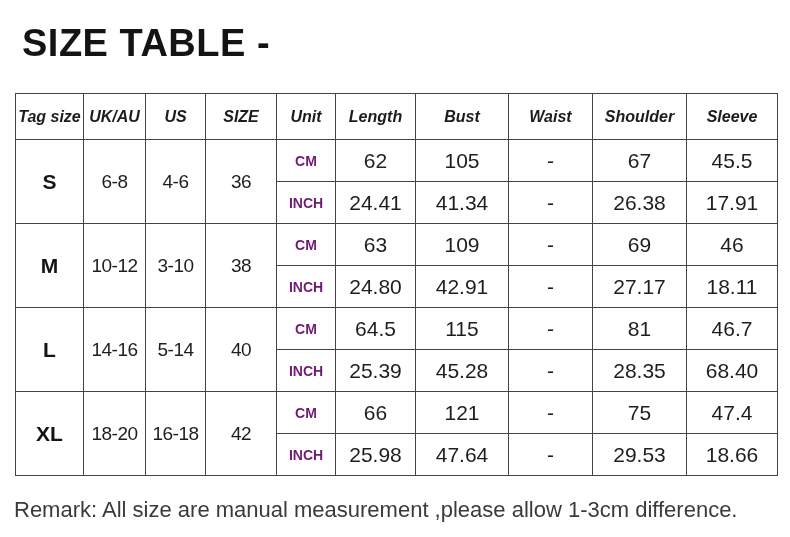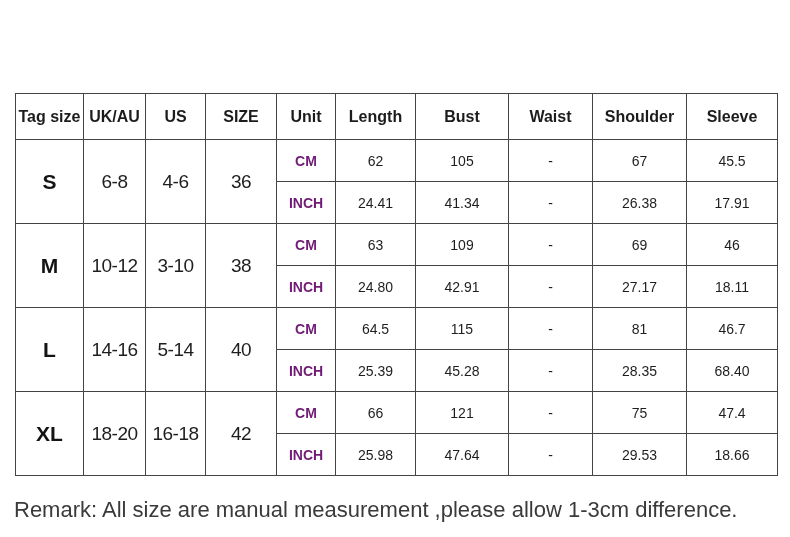--- a/index.html
+++ b/index.html
@@ -39,20 +39,21 @@
     text-align: center;
     vertical-align: middle;
     padding: 0;
     background: #ffffff;
   }
   .size-table thead th {
     height: 46px;
     font-size: 16px;
     font-weight: bold;
     color: #1c1c1c;
+    font-style: italic;
   }
   .size-table td, .size-table tbody th {
     height: 42px;
   }
   .cell-tag {
     font-size: 21px;
     font-weight: bold;
     color: #141414;
   }
   .cell-region {
@@ -60,38 +61,39 @@
     font-weight: normal;
     letter-spacing: -0.5px;
     color: #1e1e1e;
   }
   .cell-unit {
     font-size: 14px;
     font-weight: bold;
     color: #701a75;
   }
   .cell-value {
-    font-size: 14px;
+    font-size: 21px;
     font-weight: normal;
     color: #1e1e1e;
   }
   .remark {
     position: absolute;
     left: 14px;
     top: 497px;
     font-size: 22px;
     color: #3a3a3a;
     white-space: nowrap;
   }
 </style>
 </head>
 <body>
 
 <div class="page">
 
+  <div class="page-title">SIZE TABLE -</div>
 
   <table class="size-table">
     <colgroup>
       <col style="width:68px">
         <col style="width:62px">
         <col style="width:60px">
       <col style="width:71px">
         <col style="width:59px">
         <col style="width:80px">
       <col style="width:93px">

